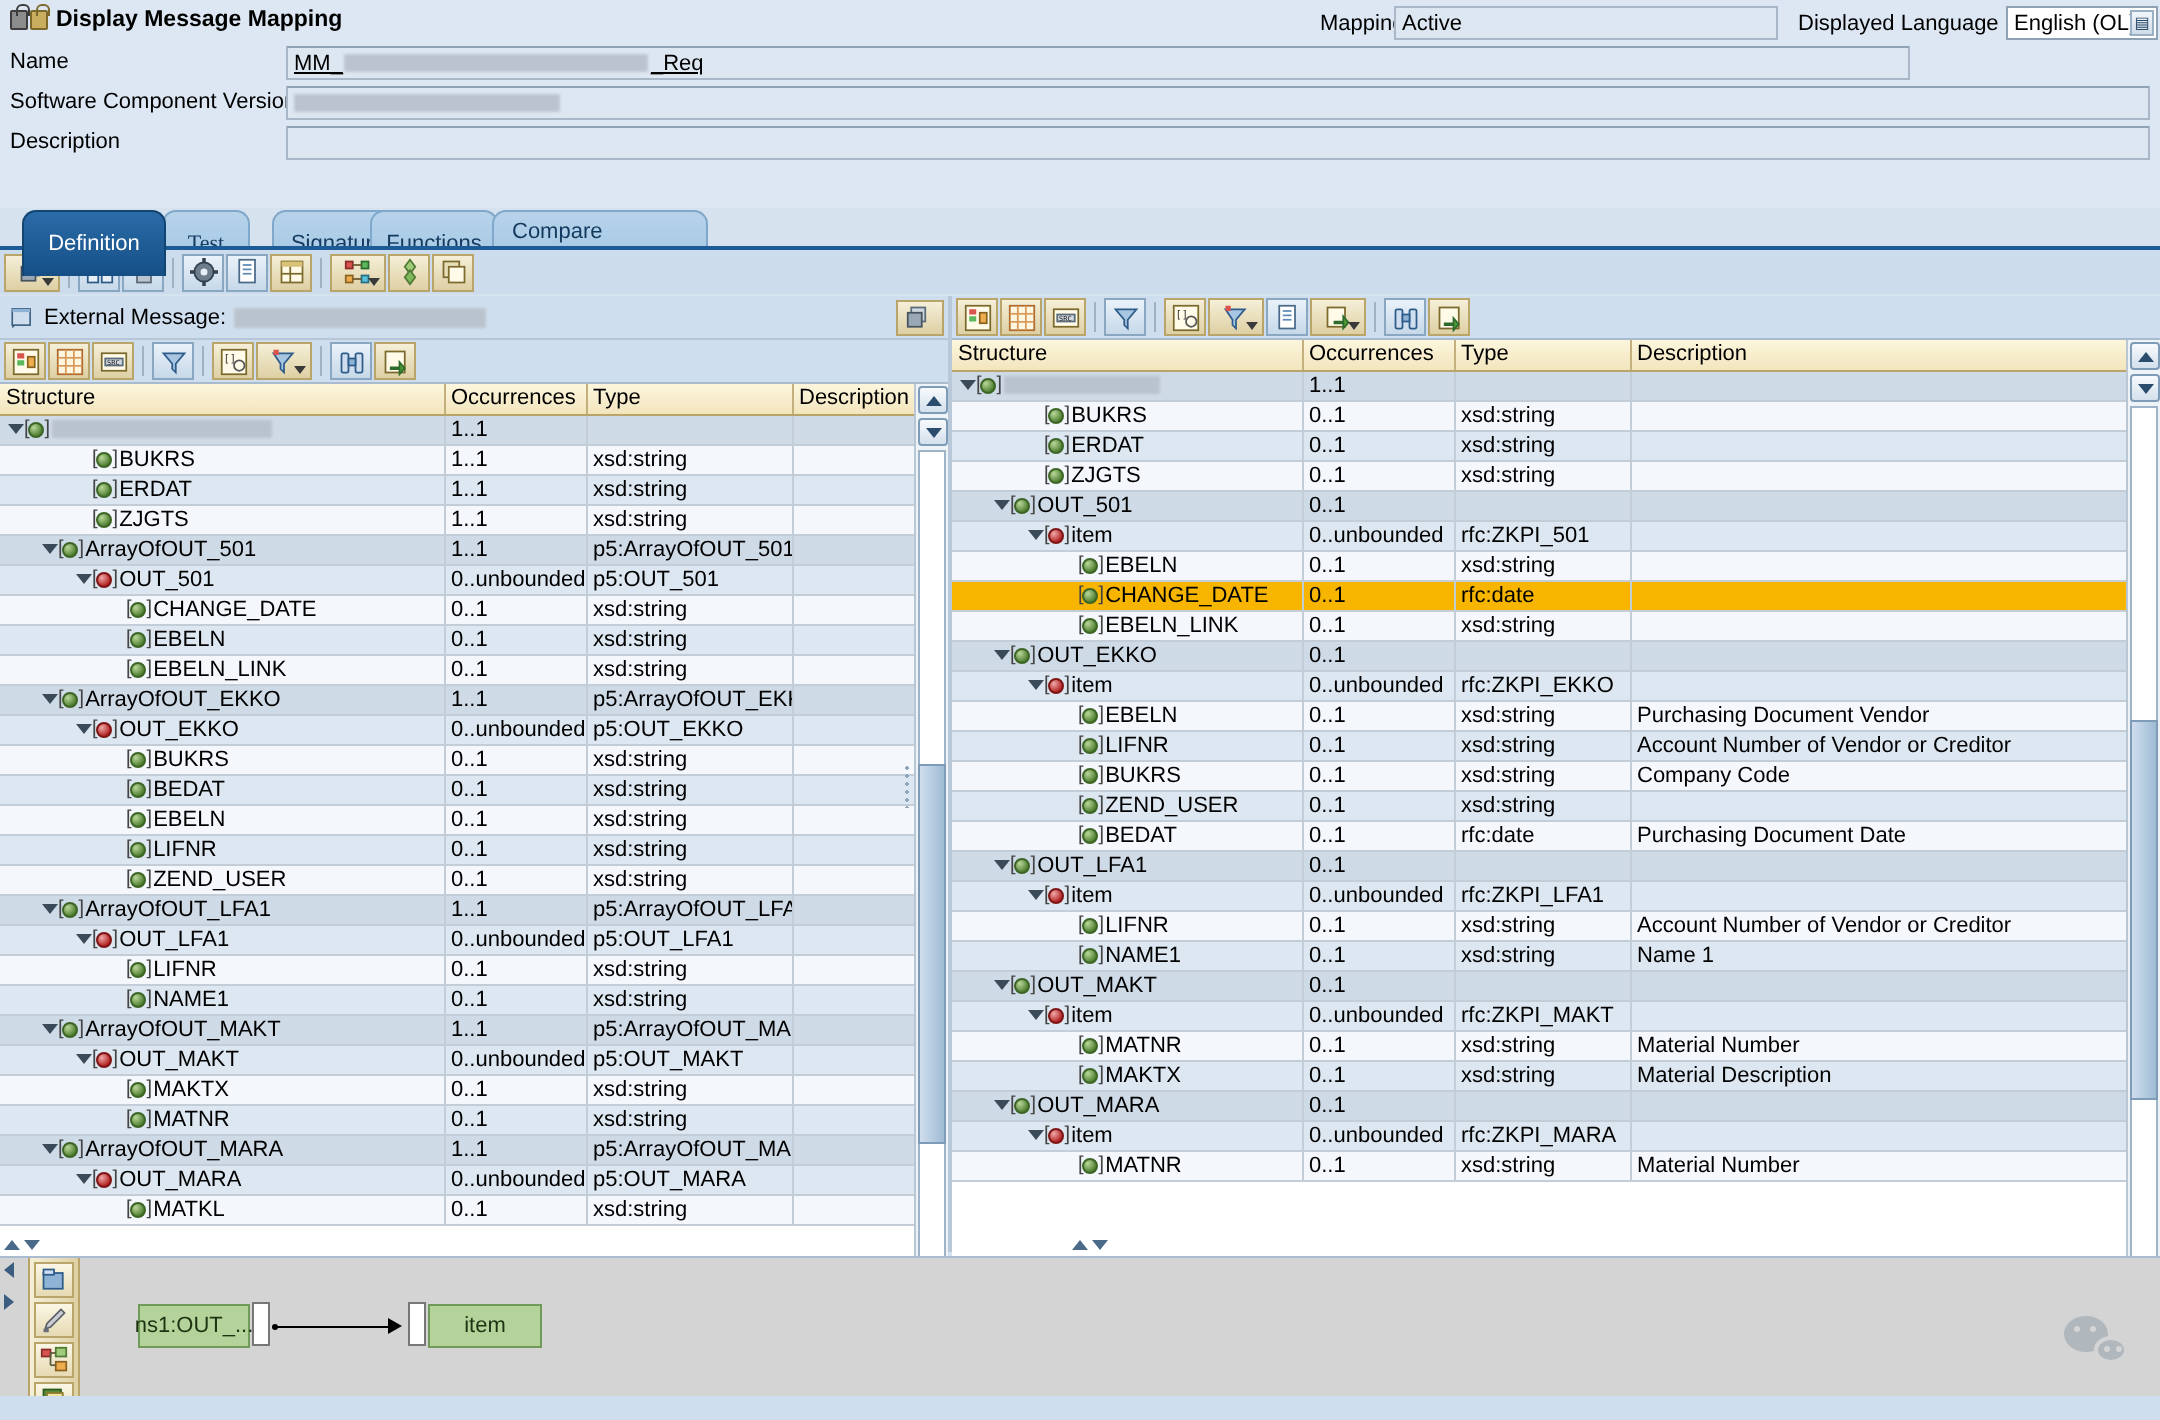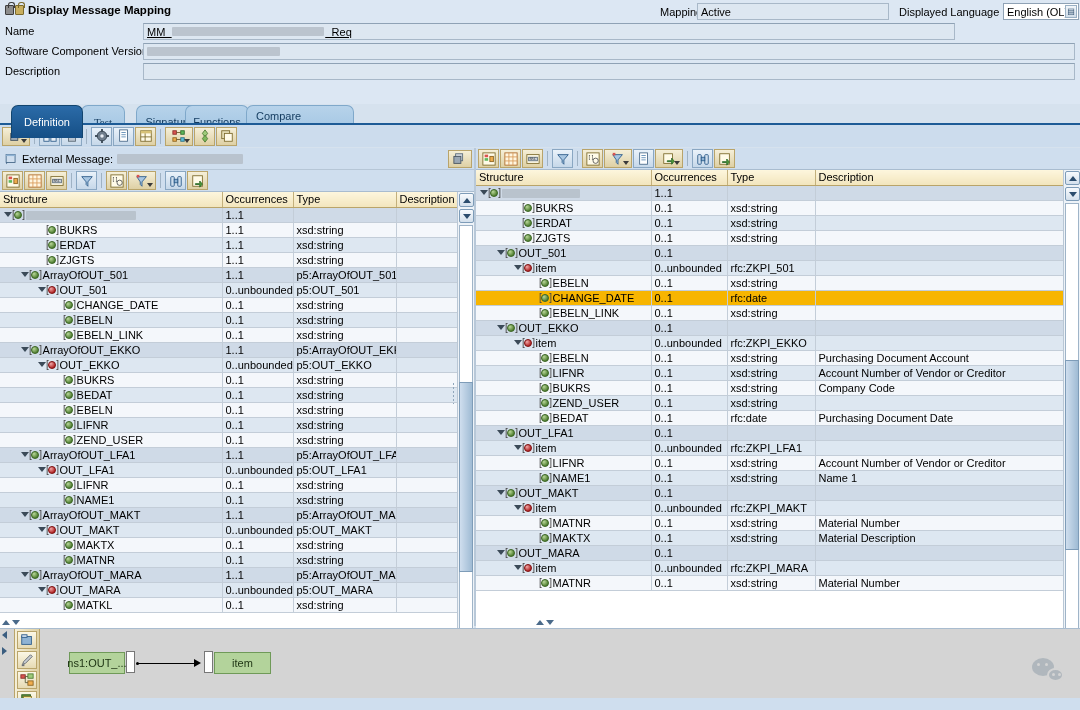--- a/index.html
+++ b/index.html
@@ -1337,21 +1337,21 @@
                       <span class="node-ico">
                         <span class="brk">[</span>
                         <span class="bullet"></span>
                         <span class="brk">]</span>
                       </span>
                       <span class="node-label">EBELN</span>
                     </span>
                   </td>
                   <td>0..1</td>
                   <td>xsd:string</td>
-                  <td>Purchasing Document Account</td>
+                  <td>Purchasing Document Vendor</td>
                 </tr>
                 <tr class="r-even">
                   <td>
                     <span class="cell-struct">
                       <span class="indent" style="width: 51px;"></span>
                       <span class="arrow"></span>
                       <span class="node-ico">
                         <span class="brk">[</span>
                         <span class="bullet"></span>
                         <span class="brk">]</span>

